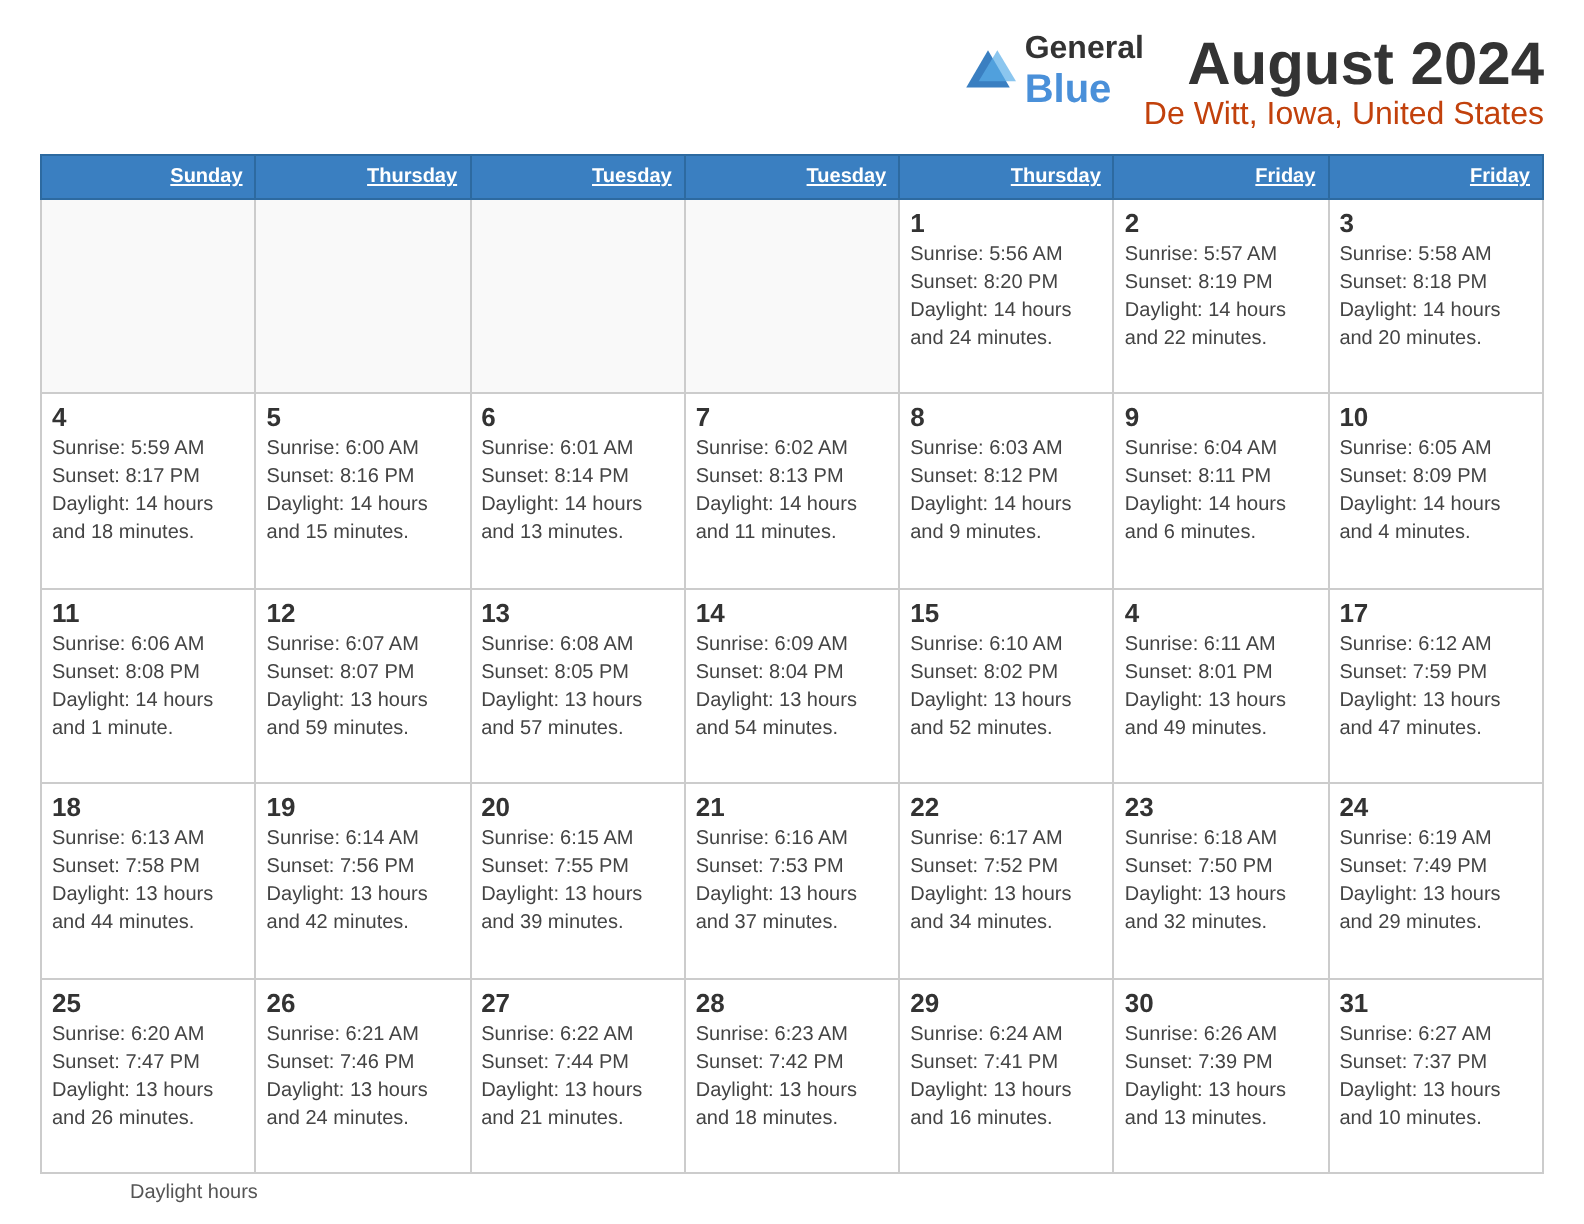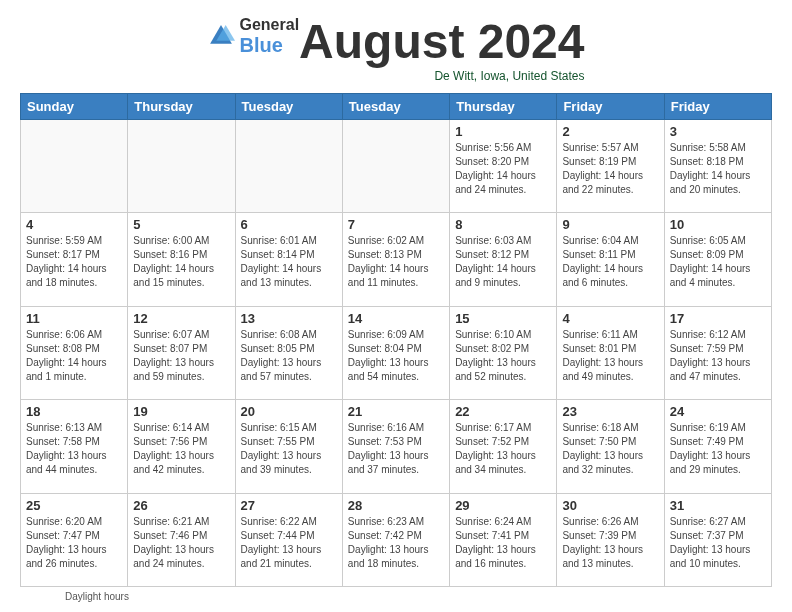--- a/index.html
+++ b/index.html
@@ -12,21 +12,21 @@
     }
     .page {
       width: 792px;
       height: 612px;
       padding: 16px 20px 10px 20px;
       display: flex;
       flex-direction: column;
     }
     .header {
       display: flex;
-      justify-content: center;
+      justify-content: flex-end;
       align-items: flex-start;
       margin-bottom: 10px;
     }
     .logo {
       display: flex;
       align-items: center;
       gap: 4px;
     }
     .logo-text {
       display: flex;
@@ -44,43 +44,44 @@
       color: #4a90d9;
     }
     .logo-icon {
       width: 28px;
       height: 28px;
     }
     .title-block {
       text-align: right;
     }
     .main-title {
-      font-size: 48px;
+      font-size: 30px;
       font-weight: bold;
       color: #333;
       line-height: 1.1;
     }
     .subtitle {
-      font-size: 12px;
-      color: #14532d;
+      font-size: 16px;
+      color: #c2410c;
     }
     .calendar {
       flex: 1;
       border: 1px solid #ccc;
       border-collapse: collapse;
       width: 100%;
       table-layout: fixed;
     }
     .calendar th {
       background-color: #3a7fc1;
       color: #fff;
-      text-align: left;
+      text-align: right;
       padding: 5px 6px;
-      font-size: 13px;
+      font-size: 10px;
       border: 1px solid #2d6aa0;
+      text-decoration: underline;
     }
     .calendar td {
       vertical-align: top;
       border: 1px solid #ccc;
       padding: 4px 5px;
       font-size: 9.5px;
       color: #333;
       height: 80px;
     }
     .calendar td.empty {

